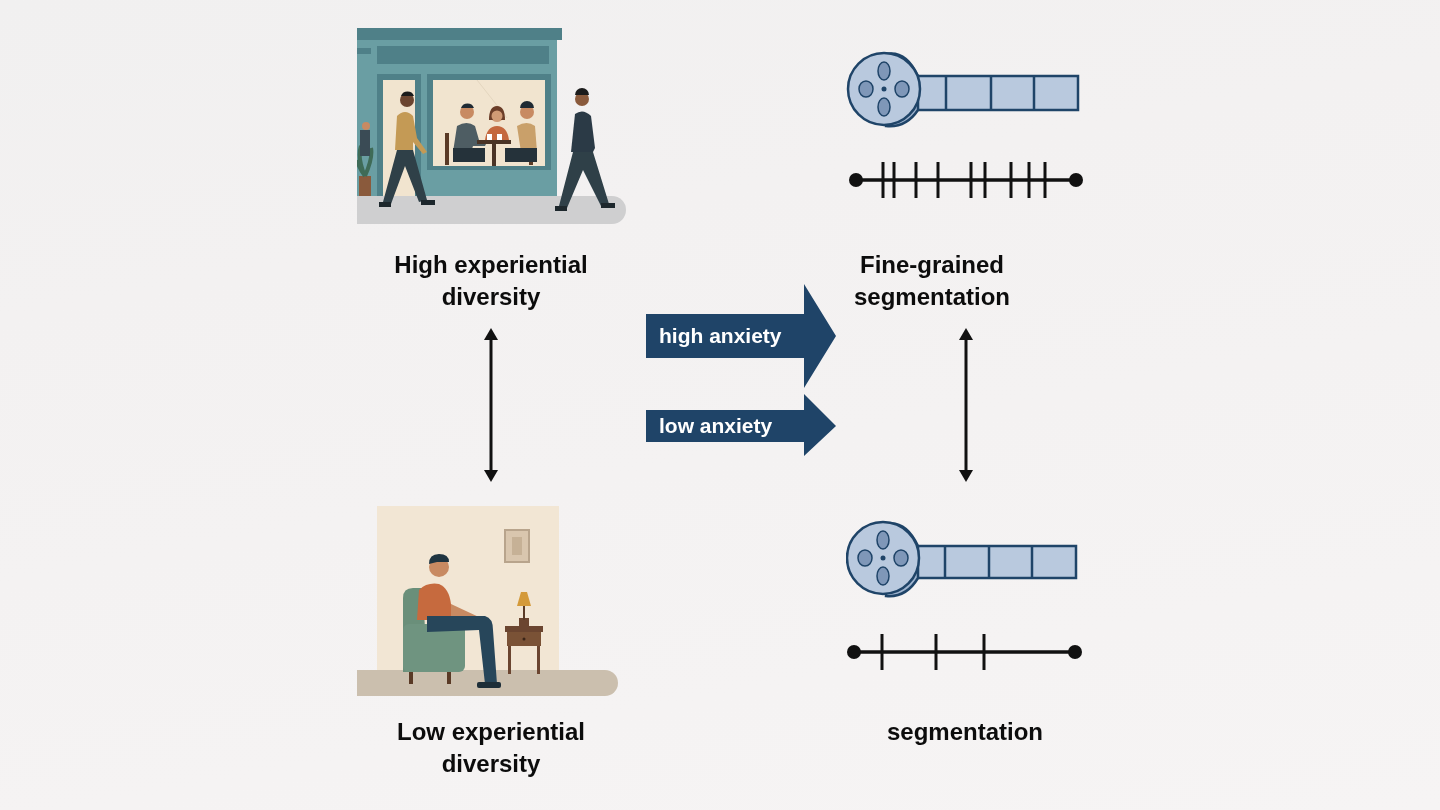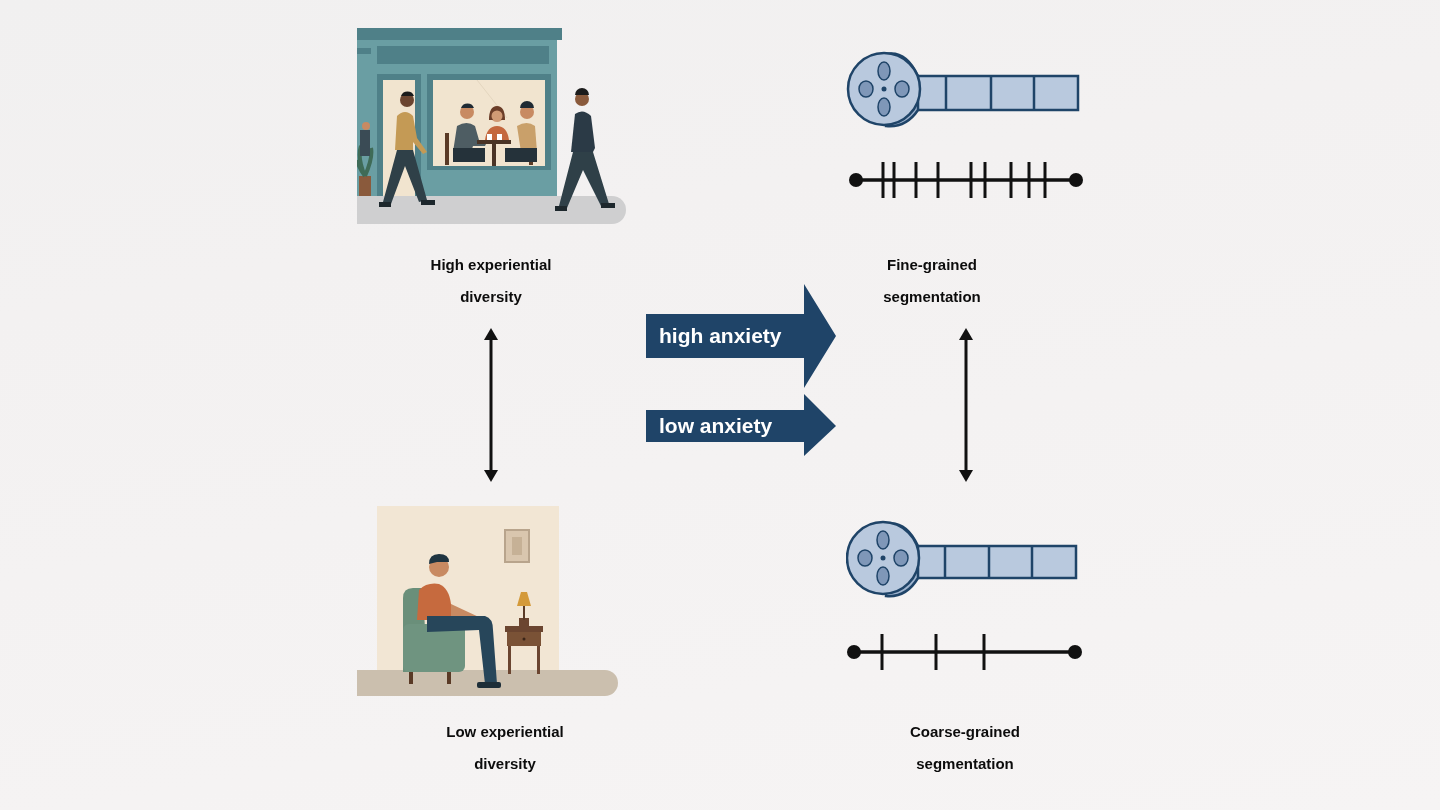--- a/index.html
+++ b/index.html
@@ -4,21 +4,21 @@
 <style>
   html, body { margin:0; padding:0; }
   body {
     width:1440px; height:810px; overflow:hidden; position:relative;
     background: linear-gradient(170deg, #f1f0f0 0%, #f3f1f1 30%, #f4f2f2 55%, #f6f4f4 100%);
     font-family: "Liberation Sans", sans-serif;
   }
   .abs { position:absolute; }
   .label {
     position:absolute; text-align:center; font-weight:bold; color:#0c0c0c;
-    font-size:15px; line-height:32px; white-space:nowrap;
+    font-size:24px; line-height:32px; white-space:nowrap;
     font-family: "Liberation Sans", sans-serif;
   }
   .label span { display:block; }
   .arrow-text { fill:#ffffff; font-family:"Liberation Sans", sans-serif; font-weight:bold; font-size:21px; }
 </style>
 </head>
 <body>
 
 <svg class="abs" style="left:357px;top:28px" width="275" height="200" viewBox="0 0 275 200">
 
@@ -123,31 +123,30 @@
     <rect x="162" y="114" width="10" height="8" fill="#6b4530"></rect>
     <rect x="166" y="102" width="2" height="14" fill="#5a3a26"></rect>
     <path d="M160 102 L174 102 L170 88 L164 88 Z" fill="#d49a3a"></path>
   </g>
 </svg>
 
 <div class="label" style="left:371px;top:249px;width:240px">
   <span>High experiential</span>
   <span>diversity</span>
 </div>
-<div class="label" style="left:385px;top:716px;width:240px">
+<div class="label" style="left:371px;top:716px;width:240px">
   <span>Low experiential</span>
   <span>diversity</span>
 </div>
 
 <div class="label" style="left:812px;top:249px;width:240px">
   <span>Fine-grained</span>
   <span>segmentation</span>
 </div>
 <div class="label" style="left:845px;top:716px;width:240px">
-  <span>Coarse-grained</span>
   <span>segmentation</span>
 </div>
 
 <svg class="abs" style="left:480px;top:326px" width="22" height="158" viewBox="0 0 22 158">
   <line x1="11" y1="10" x2="11" y2="148" stroke="#111" stroke-width="3"></line>
   <path d="M4 14 L11 2 L18 14 Z" fill="#111"></path>
   <path d="M4 144 L11 156 L18 144 Z" fill="#111"></path>
 </svg>
 <svg class="abs" style="left:955px;top:326px" width="22" height="158" viewBox="0 0 22 158">
   <line x1="11" y1="10" x2="11" y2="148" stroke="#111" stroke-width="3"></line>

